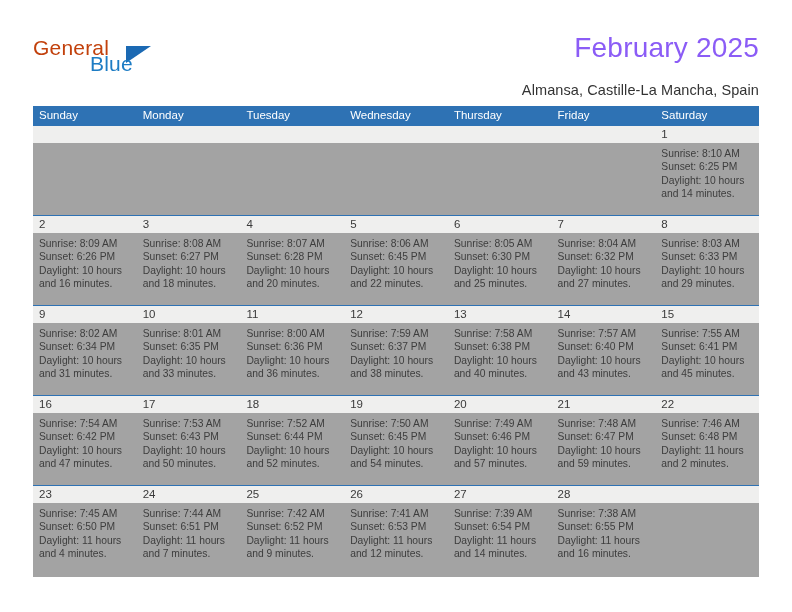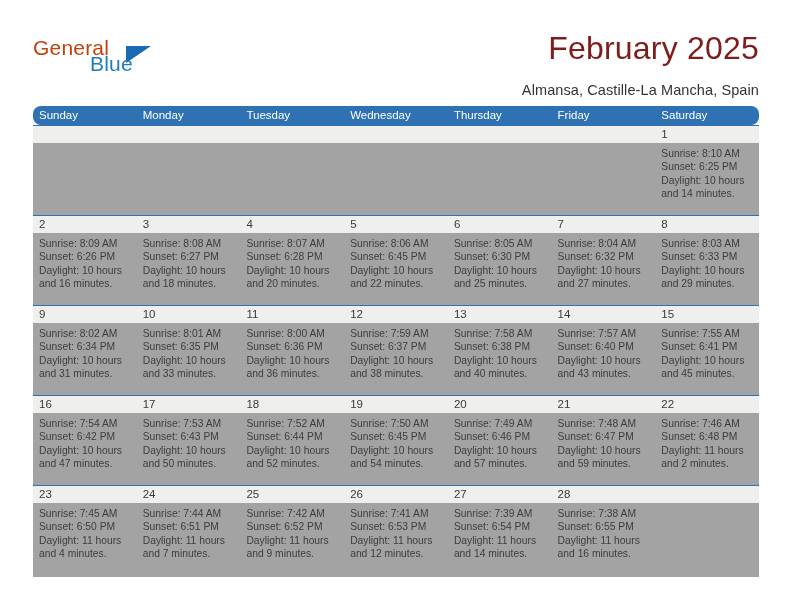--- a/index.html
+++ b/index.html
@@ -67,22 +67,22 @@
     border-bottom: 17px solid transparent;
   }
 
   .title-block {
     position: absolute;
     right: 33px;
     top: 32px;
     text-align: right;
   }
   .cal-title {
-    font-size: 32px;
-    color: #7f1d1d;
+    font-size: 28px;
+    color: #8b5cf6;
     font-weight: normal;
     line-height: 32px;
     letter-spacing: 0.2px;
   }
   .cal-subtitle {
     font-size: 14.5px;
     color: #333333;
     line-height: 20px;
     margin-top: 16px;
     letter-spacing: 0.1px;
@@ -94,21 +94,20 @@
     left: 33px;
     top: 106px;
     width: 726px;
   }
 
   .weekday-row {
     display: flex;
     width: 100%;
     background: #2e72b4;
     height: 19px;
-    border-radius: 8px;
   }
   .weekday {
     flex: 1 1 0;
     color: #ffffff;
     font-size: 11.5px;
     line-height: 19px;
     padding-left: 6px;
     box-sizing: border-box;
     overflow: hidden;
     white-space: nowrap;

